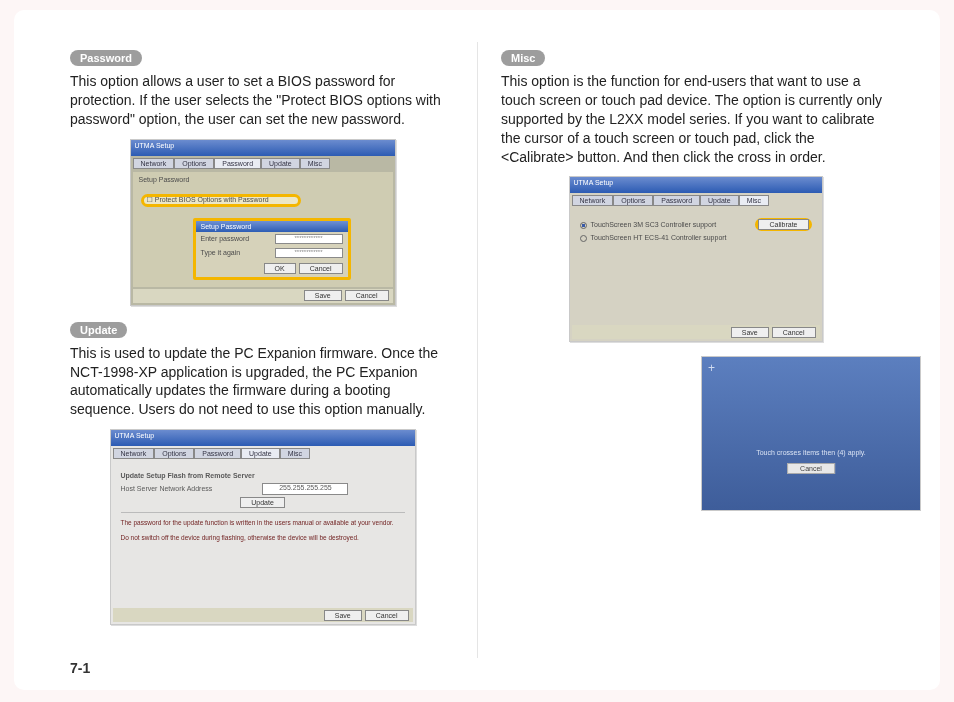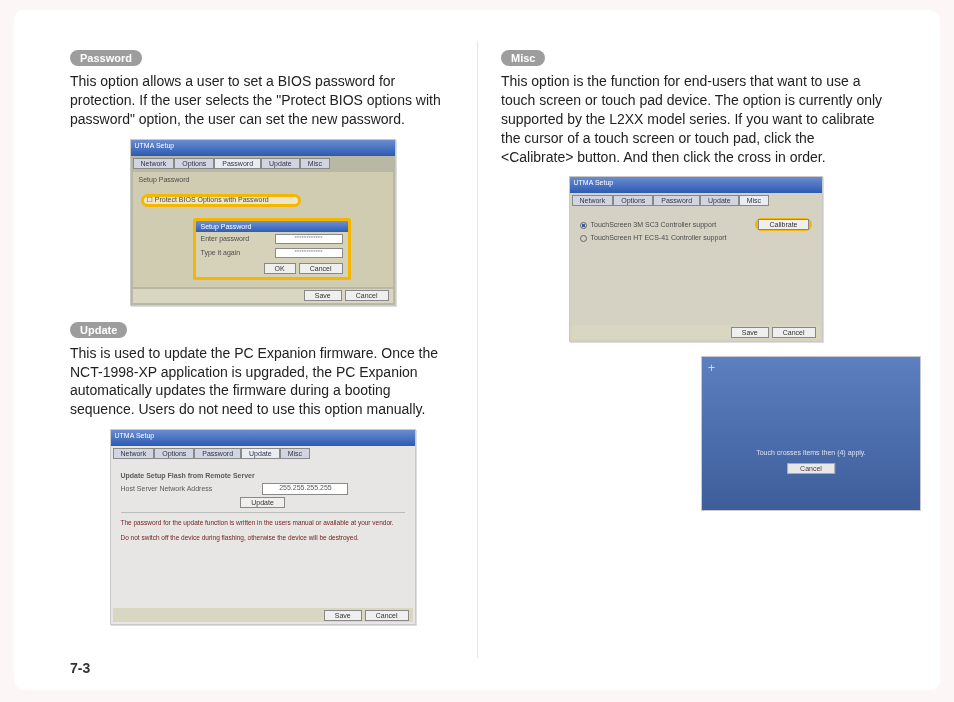--- a/index.html
+++ b/index.html
@@ -206,21 +206,21 @@
           <div class="up-note">The password for the update function is written in the users manual or available at your vendor.</div>
           <div class="up-note" style="margin-top:6px;">Do not switch off the device during flashing, otherwise the device will be destroyed.</div>
         </div>
         <div class="wfooter">
           <div class="btn">Save</div>
           <div class="btn">Cancel</div>
         </div>
       </div>
     </div>
 
-    <div class="pagenum">7-3</div>
+    <div class="pagenum">7-1</div>
   </div>
 
   <div class="col right">
 
     <div class="section">
       <div class="pill">Misc</div>
       <div class="body">This option is the function for end-users that want to use a touch screen or touch pad device. The option is currently only supported by the L2XX model series. If you want to calibrate the cursor of a touch screen or touch pad, click the &lt;Calibrate&gt; button. And then click the cross in order.</div>
 
       <div class="fig fig-misc">
         <div class="wtitle">UTMA Setup</div>

